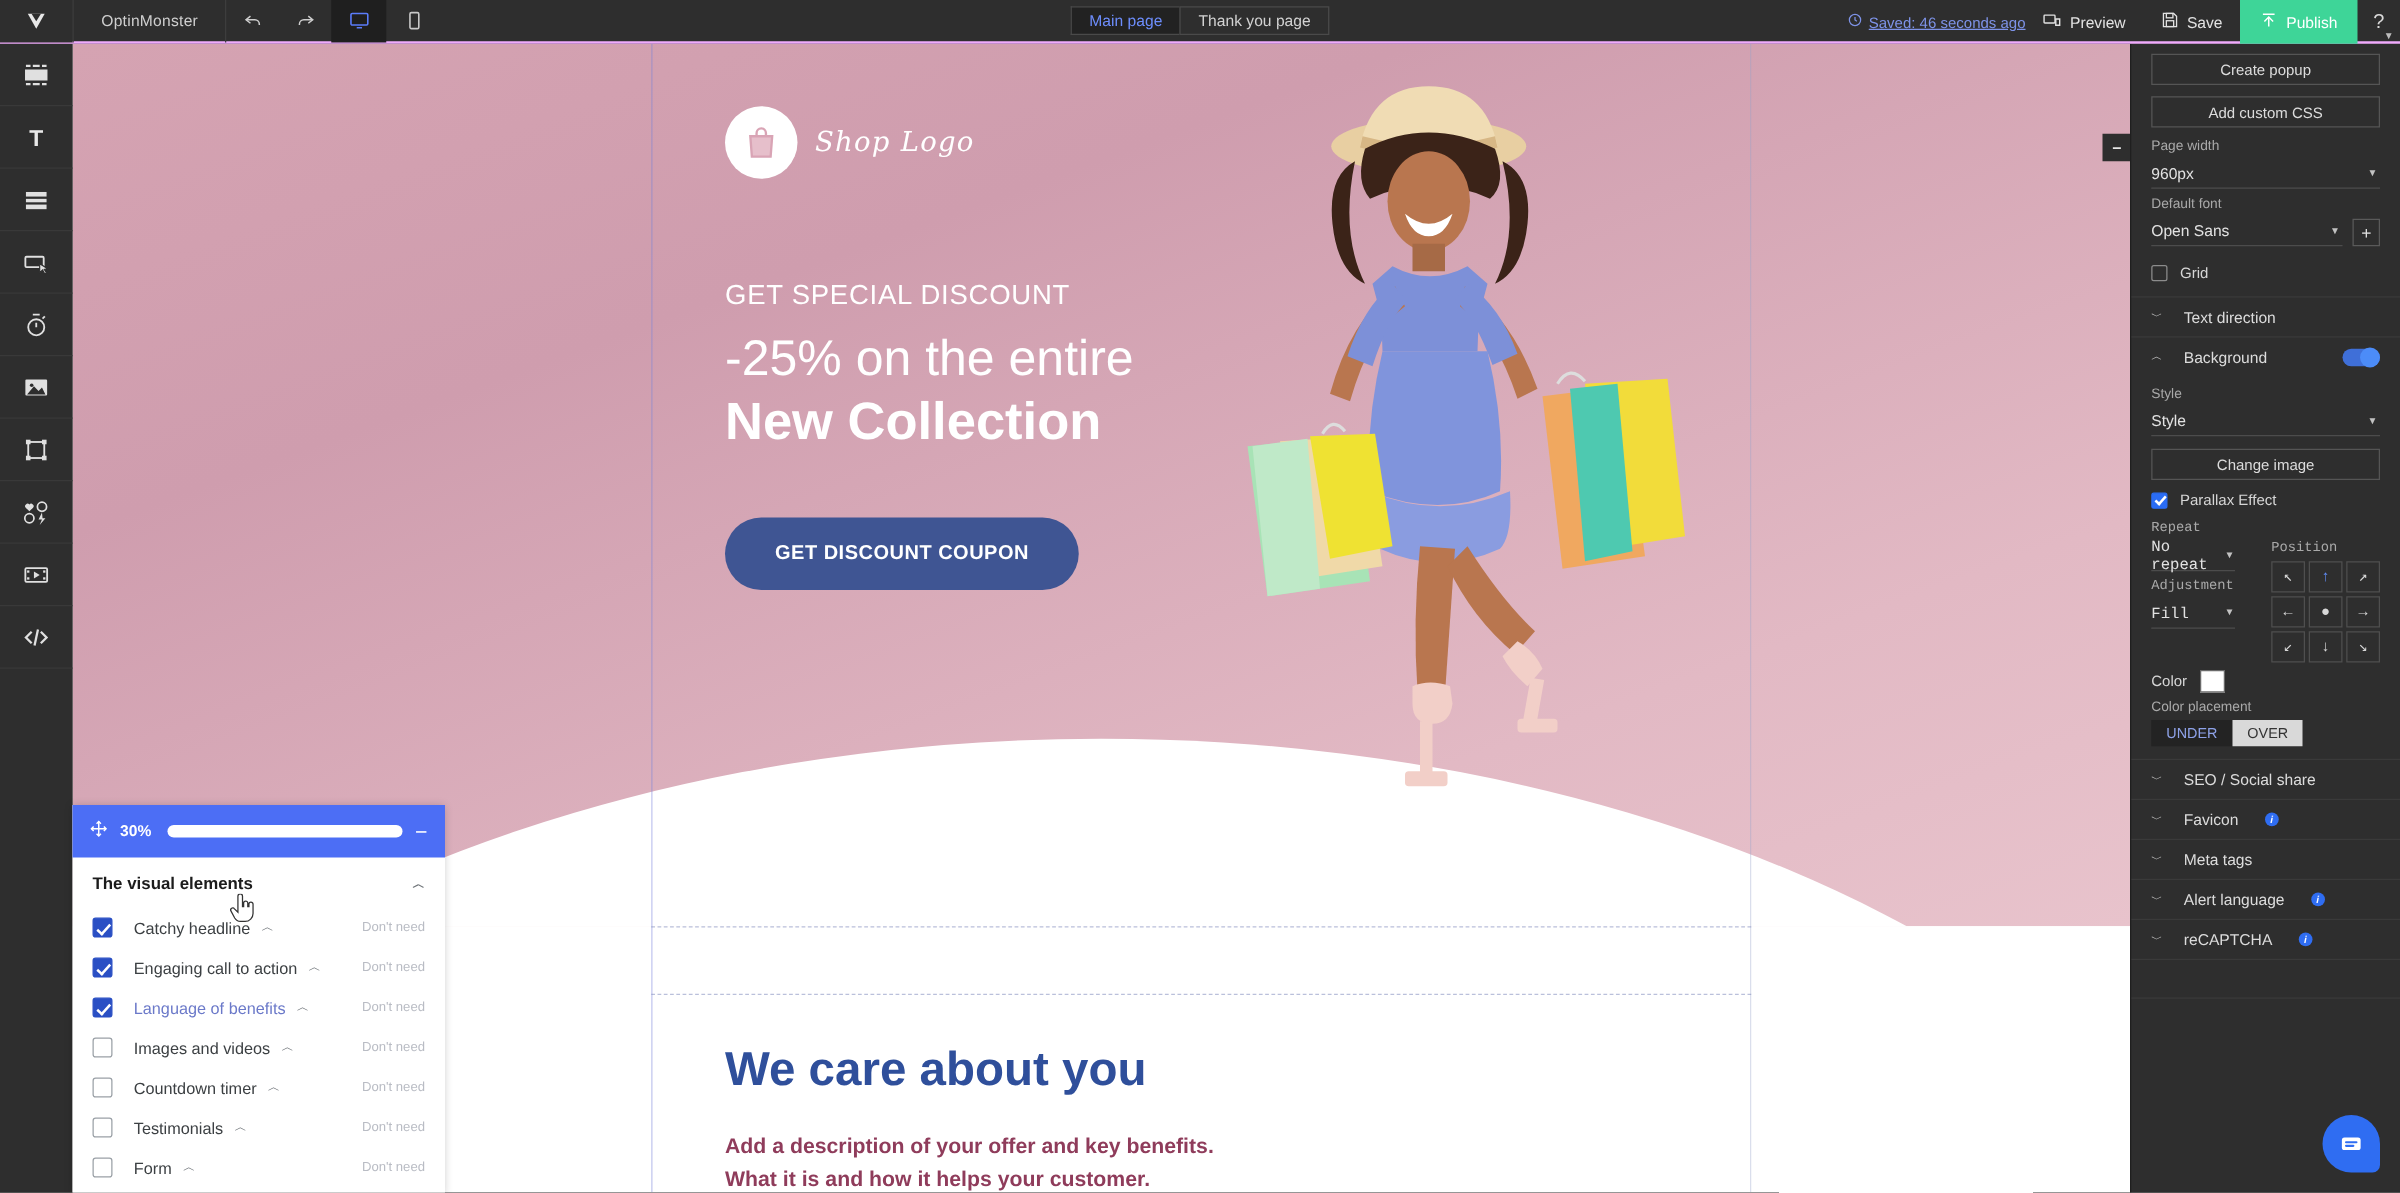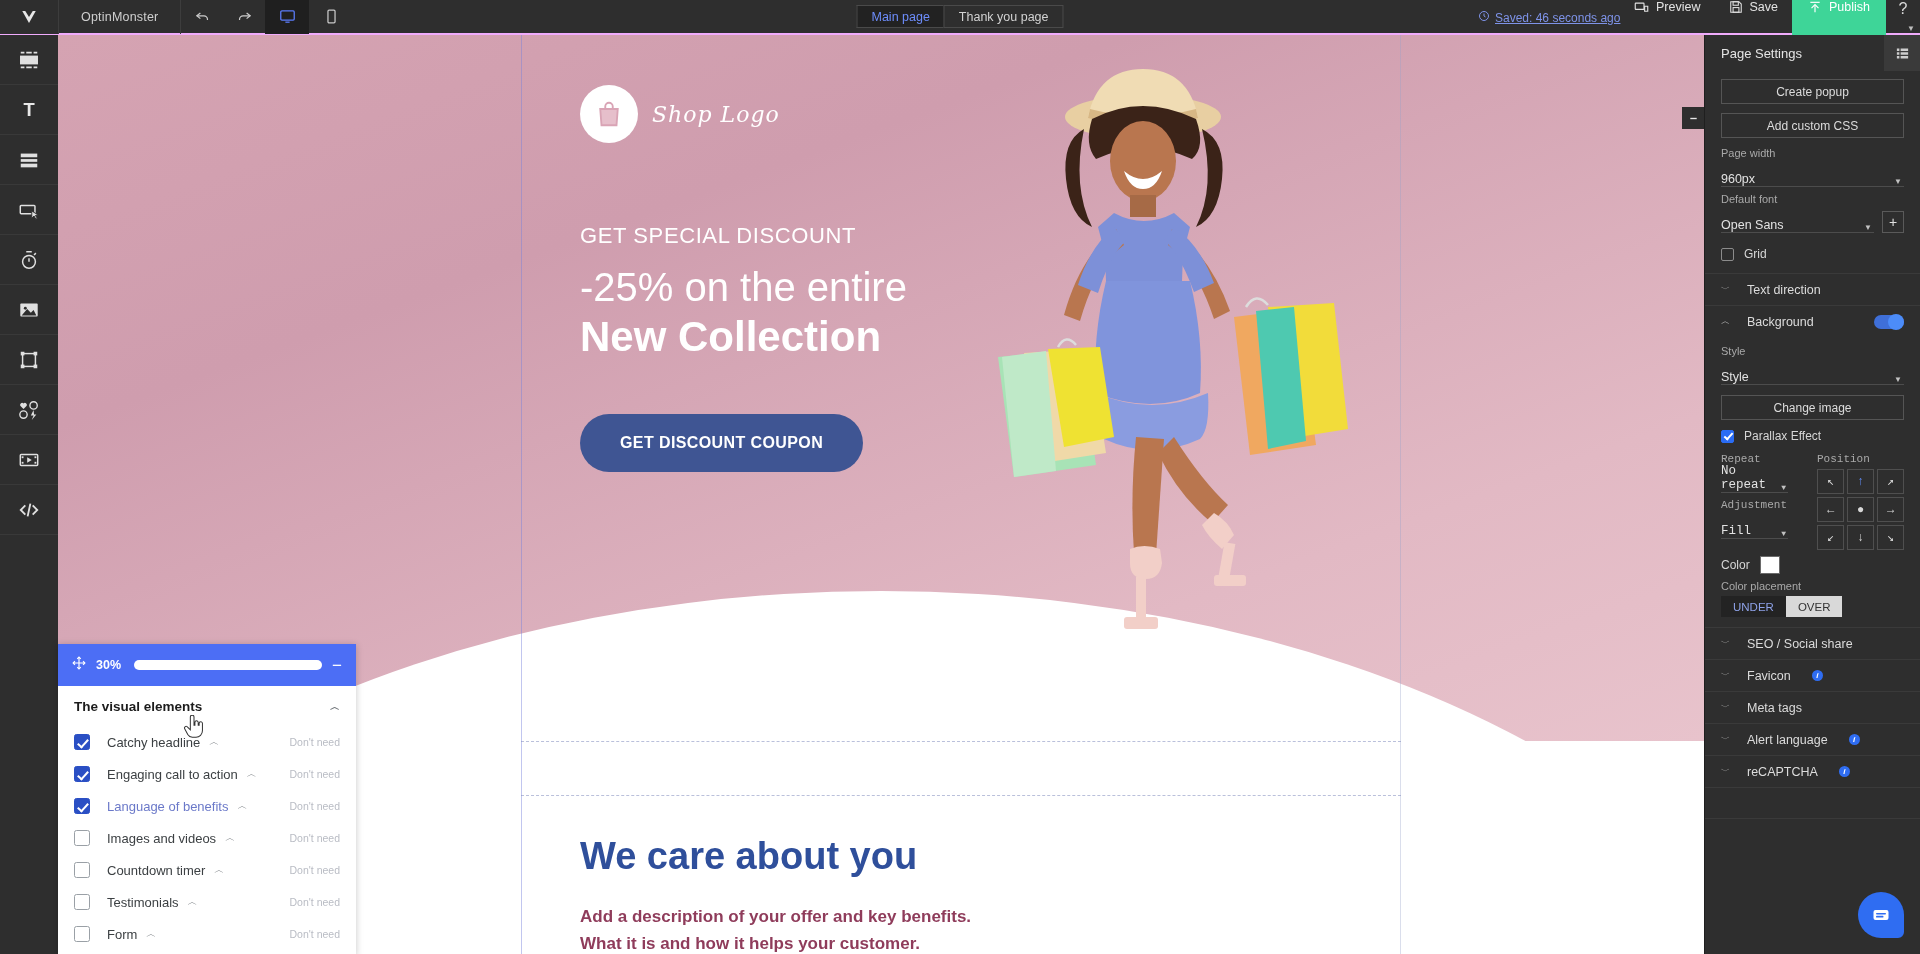--- a/index.html
+++ b/index.html
@@ -47,21 +47,21 @@
   }
   .pagetab:last-child { border-right: 1px solid #4a4a4a; }
   .pagetab.active { background: #222; color: #6d8dfc; border-color: #4a4a4a; }
   .tb-right { position: absolute; right: 0; top: 0; height: 35px; display: flex; align-items: center; }
   .saved-link {
     position: absolute; left: 1478px; top: 10px;
     color: #7e93e8; font-size: 12px; text-decoration: underline;
     display: flex; align-items: center; gap: 5px; white-space: nowrap;
   }
   .tb-action {
-    display: flex; align-items: flex-start; gap: 7px; height: 35px;
+    display: flex; align-items: center; gap: 7px; height: 35px;
     padding: 0 14px; color: #e2e2e2; font-size: 12.5px; white-space: nowrap;
   }
   .tb-publish { background: #3ed598; color: #ffffff; padding: 0 16px; }
   .tb-help { width: 34px; justify-content: center; padding: 0; font-size: 16px; color: #dadada; }
   .tb-caret { position: absolute; right: 5px; bottom: 2px; font-size: 8px; color: #bdbdbd; }
 
   
   .sidebar {
     position: absolute; left: 0; top: 35px; width: 58px; height: 919px;
     background: #2e2e2e; z-index: 30;
@@ -175,21 +175,21 @@
   .rp-title { font-size: 13px; color: #e4e4e4; }
   .rp-gridbtn { width: 36px; height: 36px; background: #3a3a3a; display: flex; align-items: center; justify-content: center; color: #cdcdcd; }
   .rp-body { padding: 8px 16px 0; }
   .rp-btn {
     height: 25px; border: 1px solid #555; background: transparent; color: #dcdcdc;
     font-size: 12px; width: 100%; display: flex; align-items: center; justify-content: center;
     margin-bottom: 9px;
   }
   .rp-lbl { font-size: 11px; color: #a9a9a9; margin: 6px 0 4px; }
   .rp-select {
-    height: 24px; border-bottom: 1px solid #4c4c4c; display: flex; align-items: flex-end;
+    height: 24px; border-bottom: 1px solid #4c4c4c; display: flex; align-items: center;
     justify-content: space-between; color: #e2e2e2; font-size: 12.5px; padding-right: 2px;
   }
   .rp-caret { font-size: 8px; color: #c2c2c2; }
   .rp-row { display: flex; align-items: flex-end; gap: 8px; }
   .rp-plus {
     width: 22px; height: 22px; border: 1px solid #5a5a5a; color: #e0e0e0;
     display: flex; align-items: center; justify-content: center; font-size: 14px; flex: none;
   }
   .rp-check { display: flex; align-items: center; gap: 10px; margin: 14px 0 12px; }
   .rbox { width: 13px; height: 13px; border: 1.4px solid #8c8c8c; border-radius: 2px; position: relative; flex:none; }
@@ -550,33 +550,20 @@
     </div>
   </div>
 
   <div class="cursor-hand">
     <svg width="22" height="26" viewBox="0 0 24 28" fill="#ffffff" stroke="#333" stroke-width="1.1">
       <path d="M8 2 a2 2 0 0 1 4 0 v9 h1 v-3 a1.8 1.8 0 0 1 3.6 0 v3 h1 v-2 a1.8 1.8 0 0 1 3.6 0 v8 a7 7 0 0 1 -7 7 h-4 a6 6 0 0 1 -5 -3 L2 15 a1.8 1.8 0 0 1 3 -2 l3 3z"></path>
     </svg>
   </div>
 
   <div class="rpanel">
-    <div class="rp-head">
-      <span class="rp-title">Page Settings</span>
-      <span class="rp-gridbtn">
-        <svg width="15" height="15" viewBox="0 0 24 24" fill="#cdcdcd">
-            <rect x="3" y="4" width="4" height="4"></rect>
-            <rect x="9" y="4" width="12" height="4"></rect>
-            <rect x="3" y="10" width="4" height="4"></rect>
-            <rect x="9" y="10" width="12" height="4"></rect>
-            <rect x="3" y="16" width="4" height="4"></rect>
-            <rect x="9" y="16" width="12" height="4"></rect>
-          </svg>
-      </span>
-    </div>
 
     <div class="rp-body">
       <div class="rp-btn">Create popup</div>
       <div class="rp-btn">Add custom CSS</div>
 
       <div class="rp-lbl">Page width</div>
       <div class="rp-select">
         <span>960px</span>
         <span class="rp-caret">▼</span>
       </div>
@@ -628,21 +615,21 @@
             <span>No repeat</span>
             <span class="rp-caret">▼</span>
           </div>
           <div class="rp-lbl">Adjustment</div>
           <div class="rp-select">
             <span>Fill</span>
             <span class="rp-caret">▼</span>
           </div>
         </div>
         <div class="g-col" style="flex:none">
-          <div class="rp-lbl" style="margin-top:0">Position</div>
+          <div class="rp-lbl" style="margin-top:16px">Position</div>
           <div class="posgrid">
             <div class="poscell">↖</div>
             <div class="poscell sel">↑</div>
             <div class="poscell">↗</div>
             <div class="poscell">←</div>
             <div class="poscell">●</div>
             <div class="poscell">→</div>
             <div class="poscell">↙</div>
             <div class="poscell">↓</div>
             <div class="poscell">↘</div>

